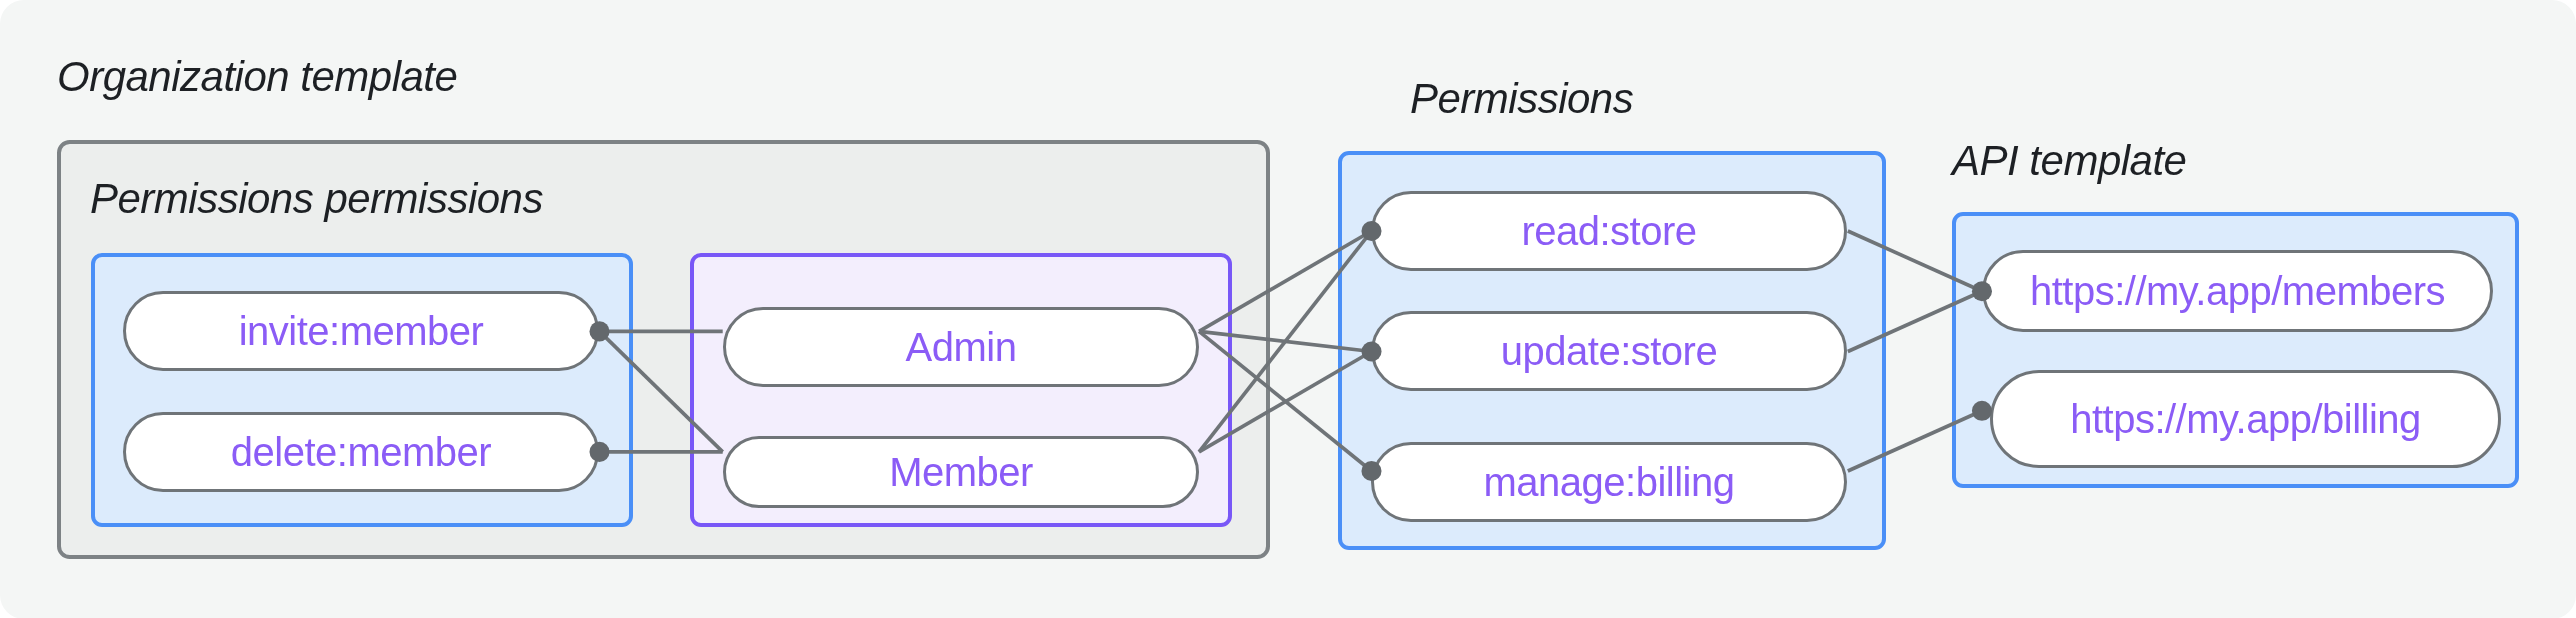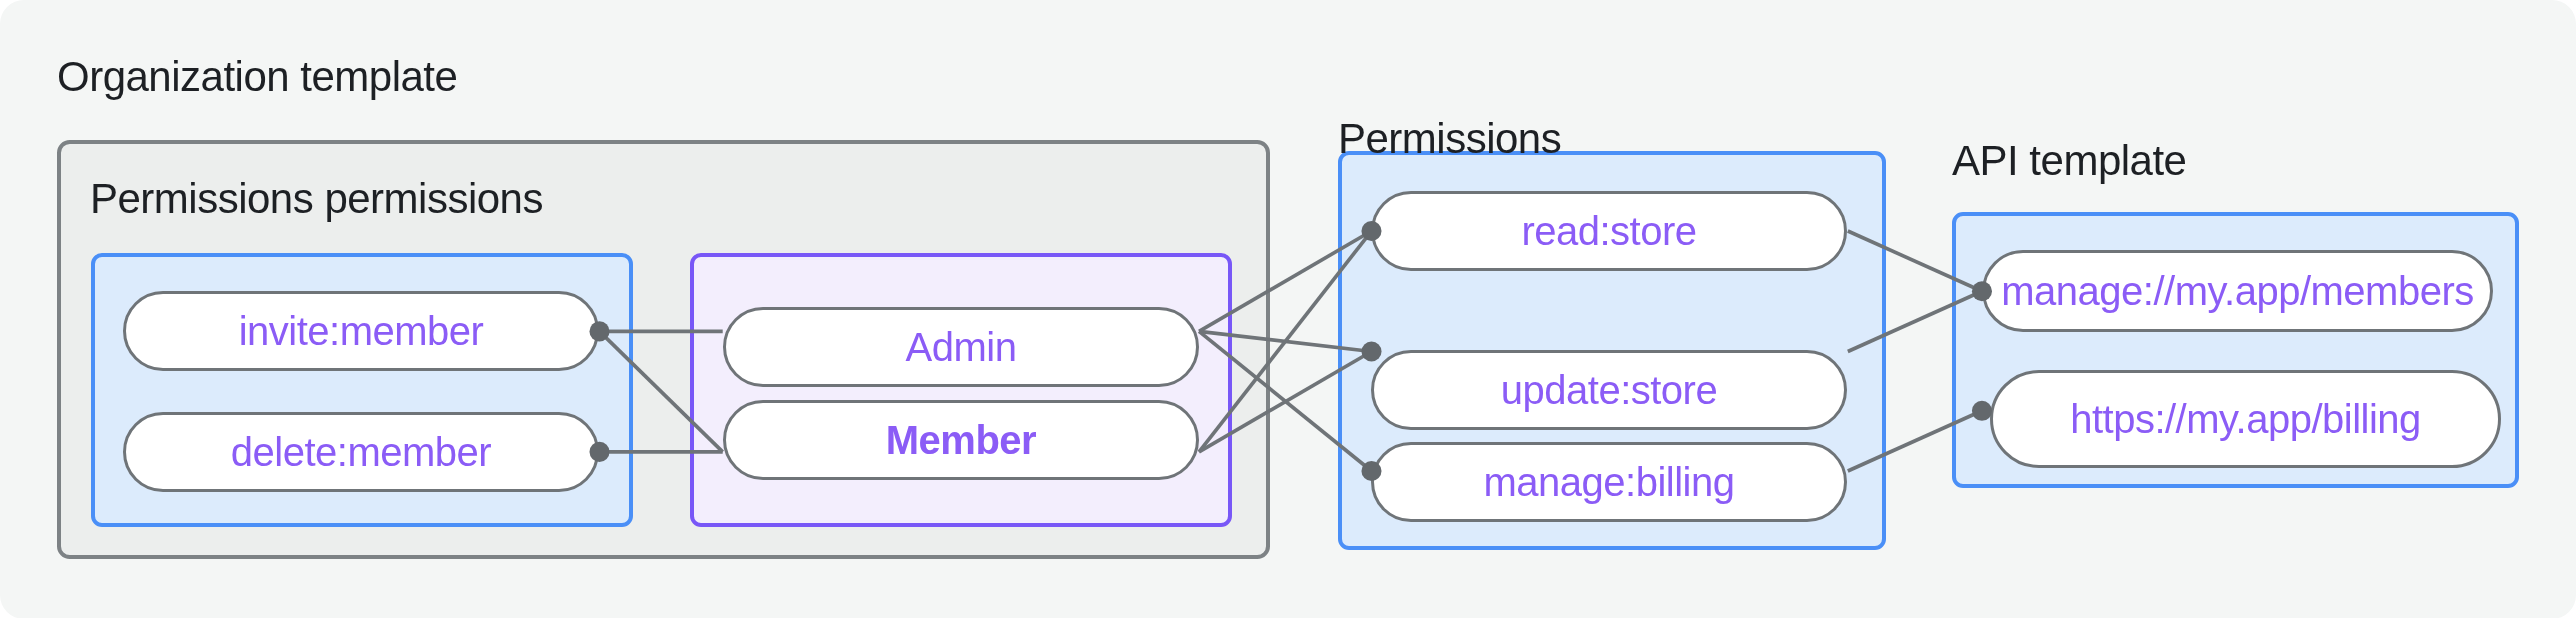--- a/index.html
+++ b/index.html
@@ -5,21 +5,21 @@
   html,body{margin:0;padding:0;background:#ffffff;}
   .stage{
     position:relative;width:2576px;height:619px;background:#ffffff;
     font-family:"Liberation Sans", sans-serif;
   }
   .canvas{
     position:absolute;inset:0;background:#f4f6f5;border-radius:24px;overflow:hidden;
   }
   .label{
     position:absolute;font-size:42px;font-weight:500;color:#1d2024;
-    letter-spacing:-0.5px;white-space:nowrap;z-index:4;
+    letter-spacing:-0.5px;white-space:nowrap;z-index:4;font-style:italic;
   }
   .box{position:absolute;box-sizing:border-box;z-index:1;}
   .box.gray{background:#eceeed;border:4.6px solid #7d8285;border-radius:12.8px;}
   .box.blue{background:#dcebfc;border:4.6px solid #4a8ff7;border-radius:11px;}
   .box.purple{background:#f3eefd;border:4.6px solid #7857f7;border-radius:11px;}
   .pill{
     position:absolute;box-sizing:border-box;background:#ffffff;border:3.7px solid #6f7478;
     border-radius:912px;display:flex;align-items:center;justify-content:center;
     font-size:40px;font-weight:500;color:#8b5cf6;letter-spacing:-0.5px;
     white-space:nowrap;z-index:2;
@@ -38,31 +38,31 @@
 
     <div class="box gray" style="left:57px;top:140px;width:1213px;height:419px;"></div>
 
     <div class="label" style="left:90px;top:175px;">Permissions permissions</div>
     <div class="box blue" style="left:91px;top:253px;width:542px;height:274px;"></div>
     <div class="pill" style="left:123px;top:412px;width:476px;height:80px;">delete:member</div>
     <div class="pill" style="left:123px;top:291px;width:476px;height:80px;">invite:member</div>
 
     <div class="box purple" style="left:690px;top:253px;width:542px;height:274px;"></div>
     <div class="pill" style="left:723px;top:291px;width:476px;height:80px;margin-top:16px;">Admin</div>
-    <div class="pill" style="left:723px;top:400px;width:476px;height:80px;font-weight:bold;">Member</div>
+    <div class="pill" style="left:723px;top:436px;width:476px;height:72px;">Member</div>
 
-    <div class="label" style="left:1338px;top:75px;margin-top:40px;">Permissions</div>
+    <div class="label" style="left:1410px;top:75px;">Permissions</div>
     <div class="box blue" style="left:1338px;top:151px;width:548px;height:399px;"></div>
     <div class="pill" style="left:1371px;top:191px;width:476px;height:80px;">read:store</div>
-    <div class="pill" style="left:1371px;top:311px;width:476px;height:80px;margin-top:39px;">update:store</div>
+    <div class="pill" style="left:1371px;top:311px;width:476px;height:80px;">update:store</div>
     <div class="pill" style="left:1371px;top:442px;width:476px;height:80px;">manage:billing</div>
 
     <div class="label" style="left:1952px;top:137px;">API template</div>
     <div class="box blue" style="left:1952px;top:212px;width:567px;height:276px;"></div>
-    <div class="pill" style="left:1982px;top:250px;width:511px;height:82px;">manage://my.app/members</div>
+    <div class="pill" style="left:1982px;top:250px;width:511px;height:82px;">https://my.app/members</div>
     <div class="pill" style="left:1990px;top:370px;width:511px;height:98px;">https://my.app/billing</div>
 
     <svg class="wires" viewBox="0 0 2823 678" width="2576" height="619">
 
       <line x1="657" y1="363" x2="792" y2="363"></line>
       <line x1="657" y1="363" x2="792" y2="495"></line>
       <line x1="657" y1="495" x2="792" y2="495"></line>
 
       <line x1="1314" y1="363" x2="1503" y2="253"></line>
       <line x1="1314" y1="363" x2="1503" y2="385"></line>

